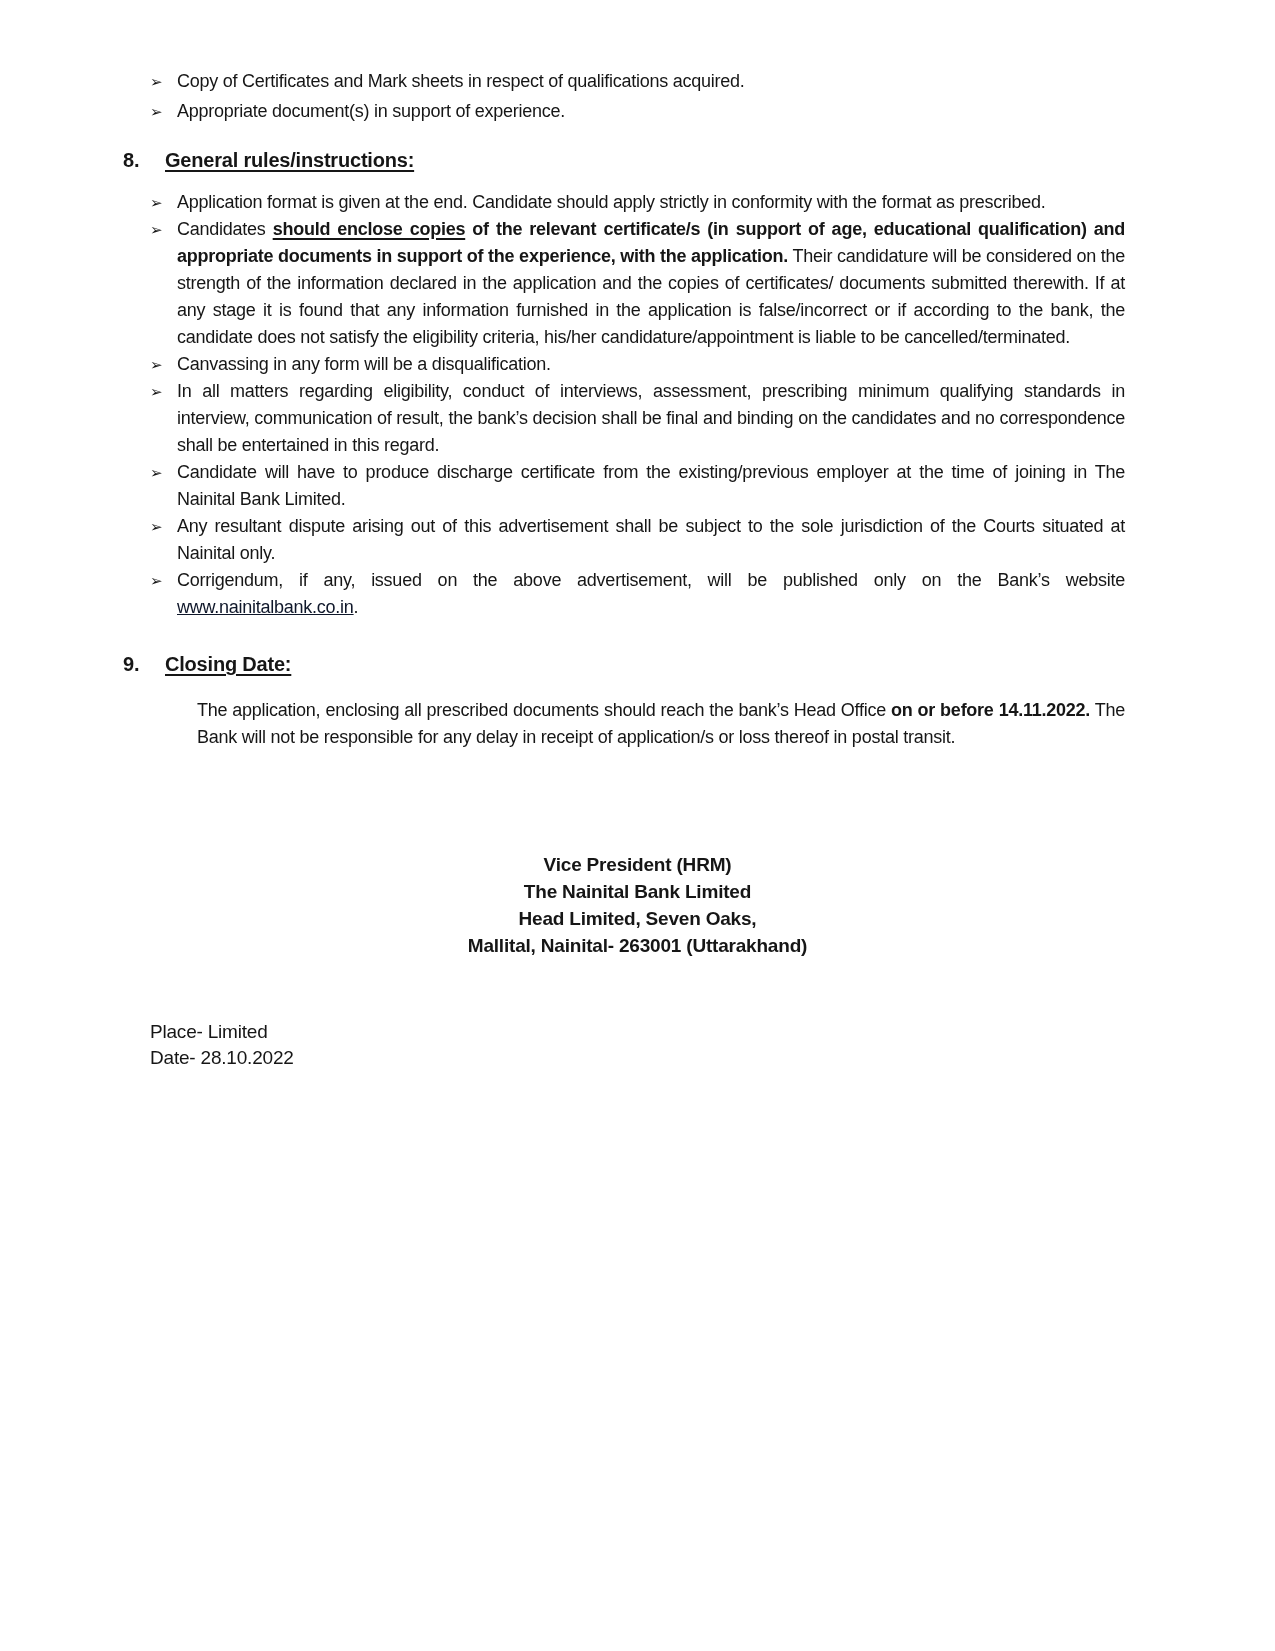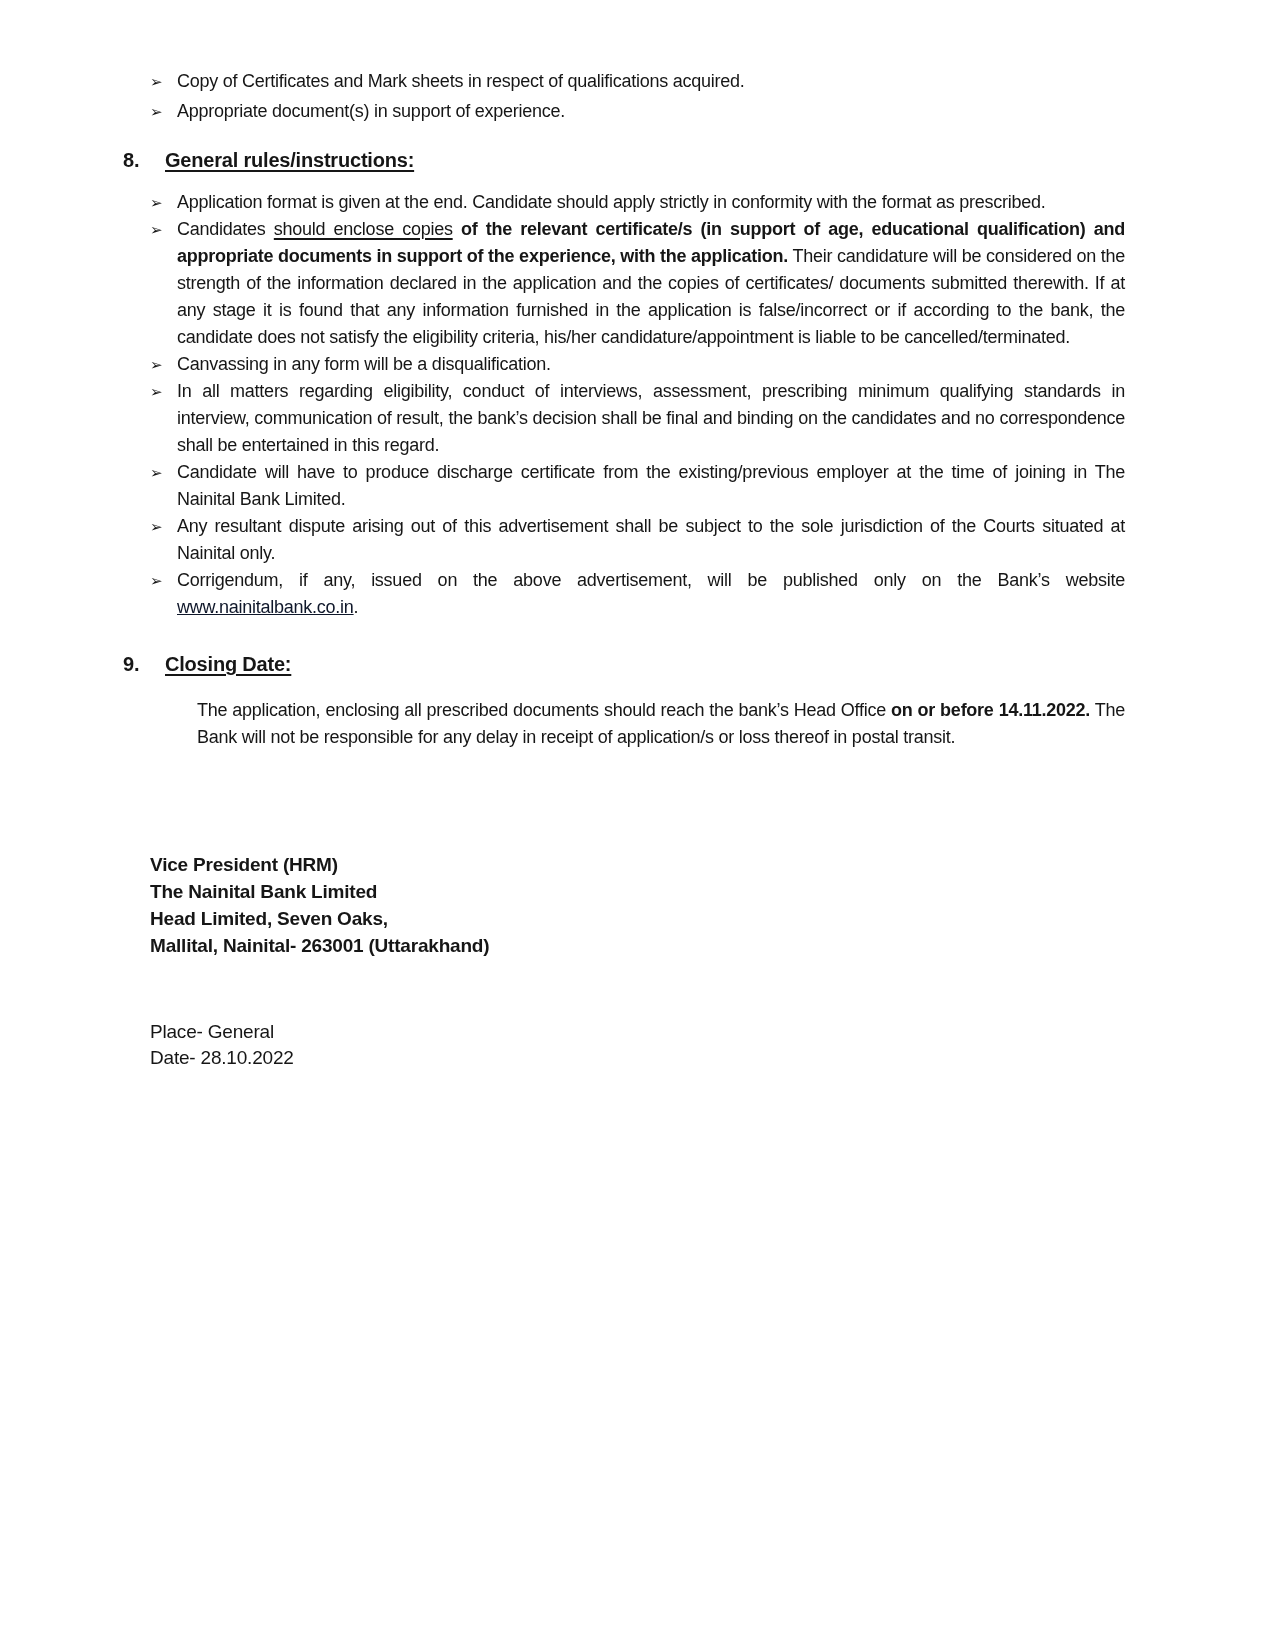--- a/index.html
+++ b/index.html
@@ -60,21 +60,21 @@
     flex: 0 0 42px;
     width: 42px;
   }
   .sec-title {
     text-decoration: underline;
     text-decoration-thickness: 2px;
     text-underline-offset: 3px;
   }
   .bold { font-weight: bold; }
   .bold-underlined {
-    font-weight: normal;
+    font-weight: bold;
     text-decoration: underline;
     text-decoration-thickness: 2px;
     text-underline-offset: 3px;
   }
   .weblink {
     color: #0f172a;
     text-decoration: underline;
     cursor: pointer;
   }
   .closing-para {
@@ -84,20 +84,21 @@
     letter-spacing: -0.25px;
     text-align: justify;
   }
   .signature-block {
     margin-top: 100px;
     margin-left: 27px;
     font-weight: bold;
     font-size: 19px;
     line-height: 27px;
     letter-spacing: -0.2px;
+    text-align: center;
   }
   .place-date {
     margin-top: 60px;
     margin-left: 27px;
     font-size: 19px;
     line-height: 26px;
     letter-spacing: -0.2px;
   }
 </style>
 </head>
@@ -160,17 +161,17 @@
   <p class="closing-para"><span>The application, enclosing all prescribed documents should reach the bank’s Head Office </span><span class="bold">on or before 14.11.2022.</span><span> The Bank will not be responsible for any delay in receipt of application/s or loss thereof in postal transit.</span></p>
 
   <div class="signature-block">
     <div>Vice President (HRM)</div>
     <div>The Nainital Bank Limited</div>
     <div>Head Limited, Seven Oaks,</div>
     <div>Mallital, Nainital- 263001 (Uttarakhand)</div>
   </div>
 
   <div class="place-date">
-    <div>Place- General</div>
+    <div>Place- Limited</div>
     <div>Date- 28.10.2022</div>
   </div>
 
 </div>
 
 </body></html>

